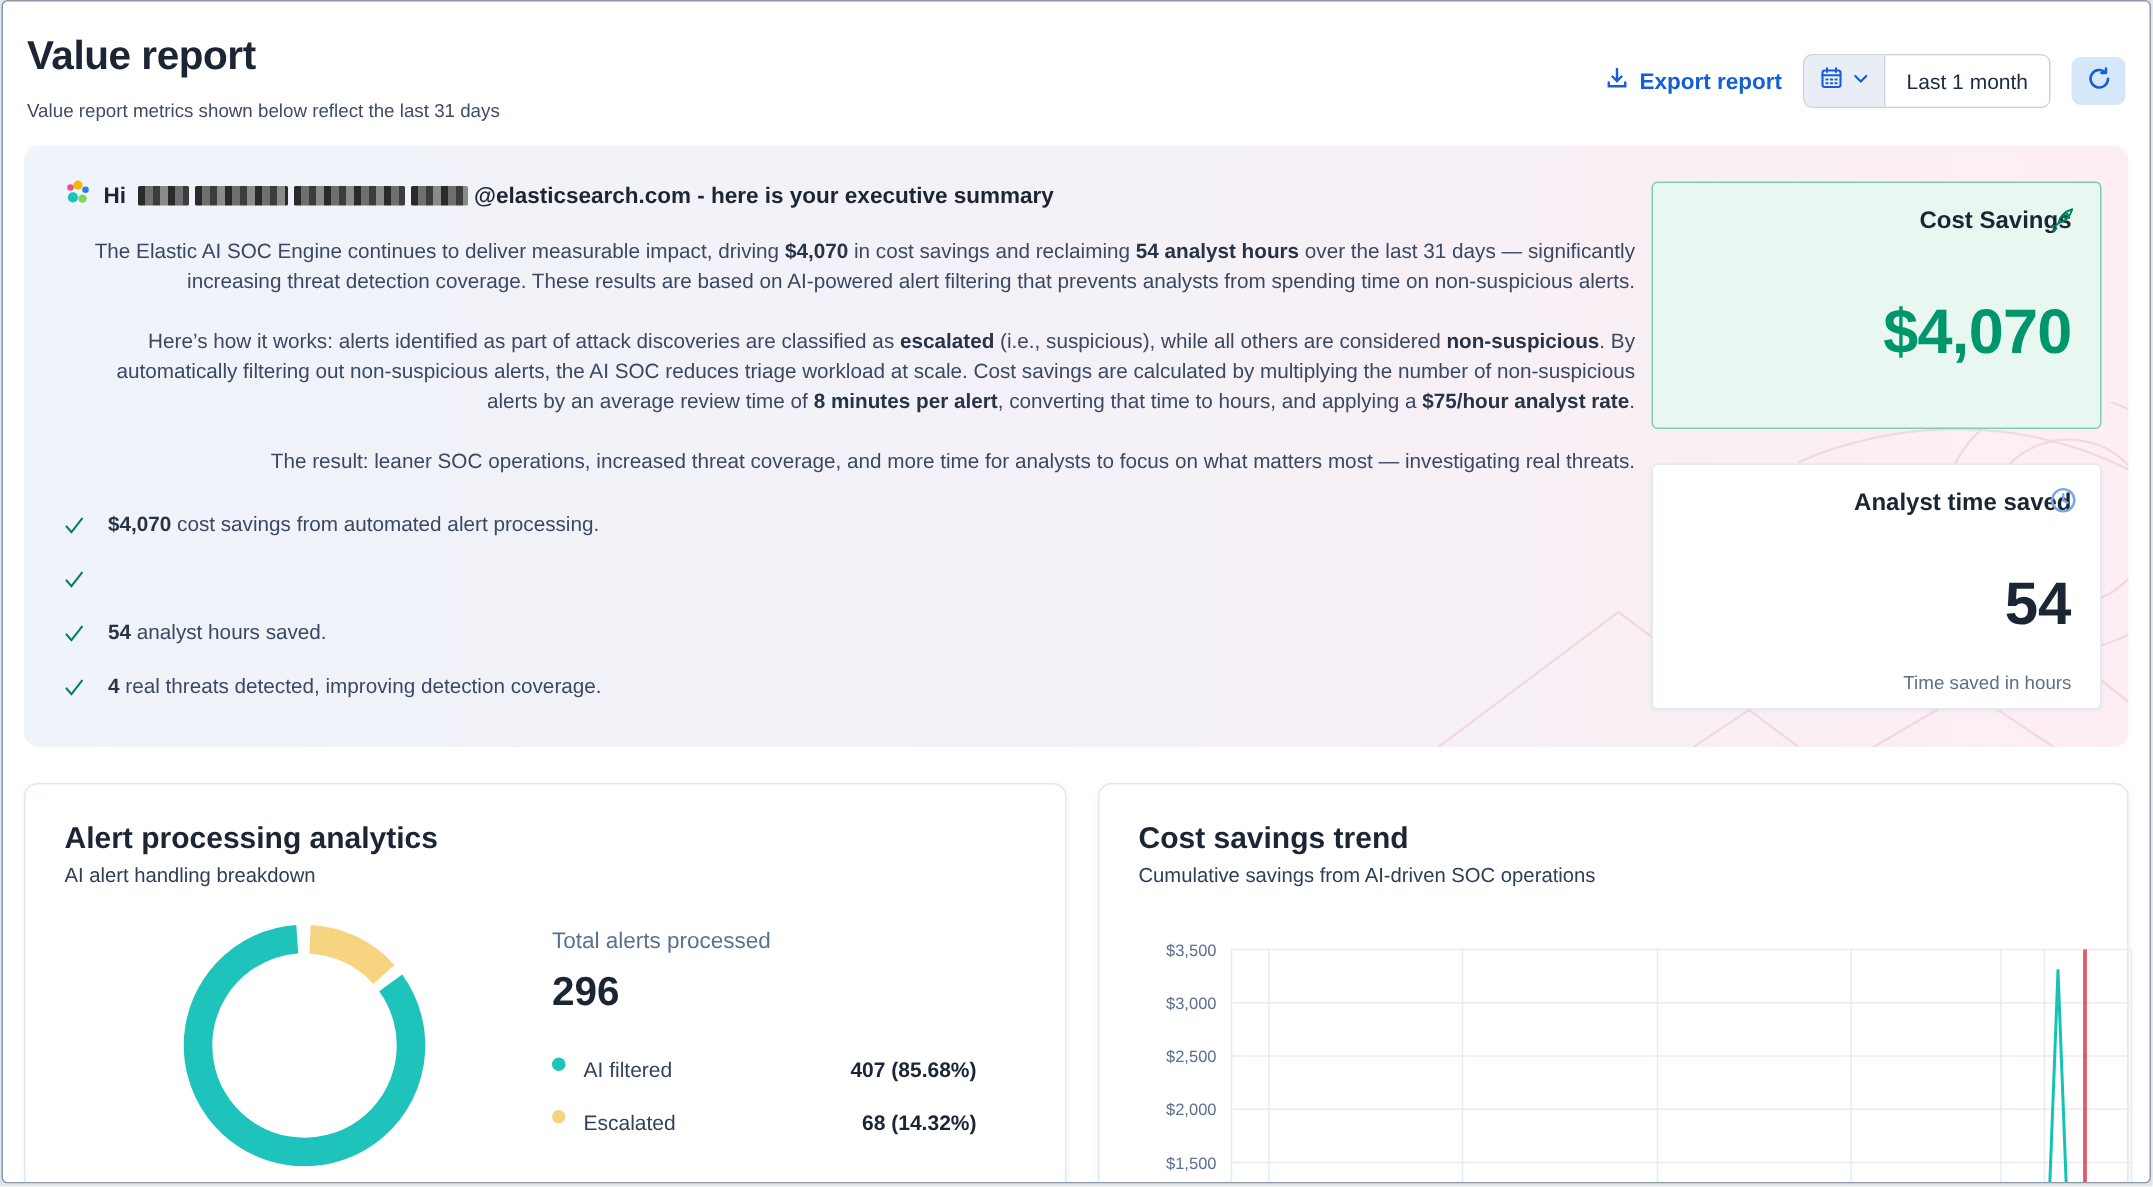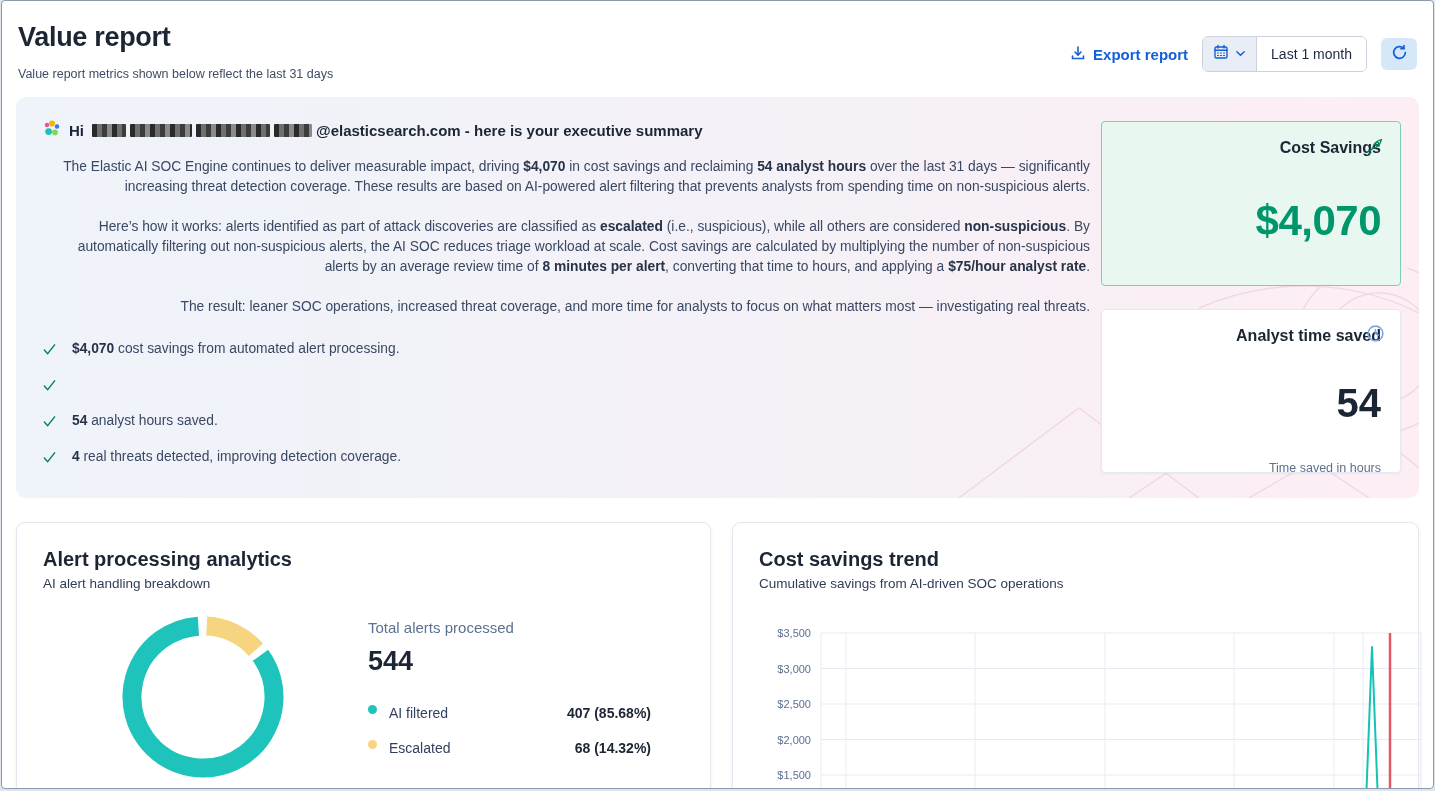--- a/index.html
+++ b/index.html
@@ -38,21 +38,21 @@
   .bullet { display:flex; align-items:flex-start; gap:15px; font-size:13.8px; color:#3a4861; margin-bottom:17px; }
   .bullet .check { flex:0 0 auto; margin-top:1px; }
   .cards-col { position:absolute; left:1085px; top:24px; width:300px; }
   .metric-card { border-radius:4px; padding:17px 19px; position:relative; }
   .card-green { background:#e8f7f0; border:1px solid #7fceae; height:165px; }
   .card-white { background:#ffffff; border:1px solid #e4e9f1; height:164px; margin-top:23px; box-shadow:0 1px 3px rgba(25,40,70,.05); }
   .metric-title { font-size:16px; font-weight:700; color:#1b2533; }
   .metric-icon { position:absolute; right:15px; top:14px; }
   .metric-value-green { font-size:42px; font-weight:700; color:#00966b; margin-top:40px; letter-spacing:-.5px; }
   .metric-value-dark { font-size:40px; font-weight:700; color:#1b2533; margin-top:36px; }
-  .metric-caption { font-size:12.5px; color:#5e7089; margin-top:35px; }
+  .metric-caption { font-size:12.5px; color:#5e7089; margin-top:22px; }
   .deco { position:absolute; right:0; bottom:0; pointer-events:none; }
 
   
   .bottom-row { display:flex; gap:21px; margin:24px 14px 0 14px; }
   .panel { background:#fff; border:1px solid #e2e7f0; border-radius:9px; box-shadow:0 1px 4px rgba(20,30,60,.06); position:relative; }
   .panel-alerts { width:697px; height:330px; }
   .panel-trend  { width:689px; height:330px; }
   .panel-title { position:absolute; left:26px; top:25px; font-size:20px; font-weight:700; color:#1b2533; }
   .panel-subtitle { position:absolute; left:26px; top:53px; font-size:13.5px; color:#2e3e57; }
 
@@ -219,21 +219,21 @@
 
       <div class="donut-wrap">
         <svg width="162" height="162" viewBox="0 0 162 162">
           <circle cx="81" cy="81" r="71" fill="none" stroke="#1ec3bb" stroke-width="19" stroke-dasharray="374 72.1" transform="rotate(-36 81 81)"></circle>
           <circle cx="81" cy="81" r="71" fill="none" stroke="#f7d47f" stroke-width="19" stroke-dasharray="56 390.1" transform="rotate(-87 81 81)"></circle>
         </svg>
       </div>
 
       <div class="alerts-right">
         <div class="total-label">Total alerts processed</div>
-        <div class="total-value">544</div>
+        <div class="total-value">296</div>
         <div class="legend">
           <div class="legend-row">
             <span class="dot dot-teal"></span>
             <span>AI filtered</span>
             <span class="legend-val">407 (85.68%)</span>
           </div>
           <div class="legend-row">
             <span class="dot dot-yellow"></span>
             <span>Escalated</span>
             <span class="legend-val">68 (14.32%)</span>

